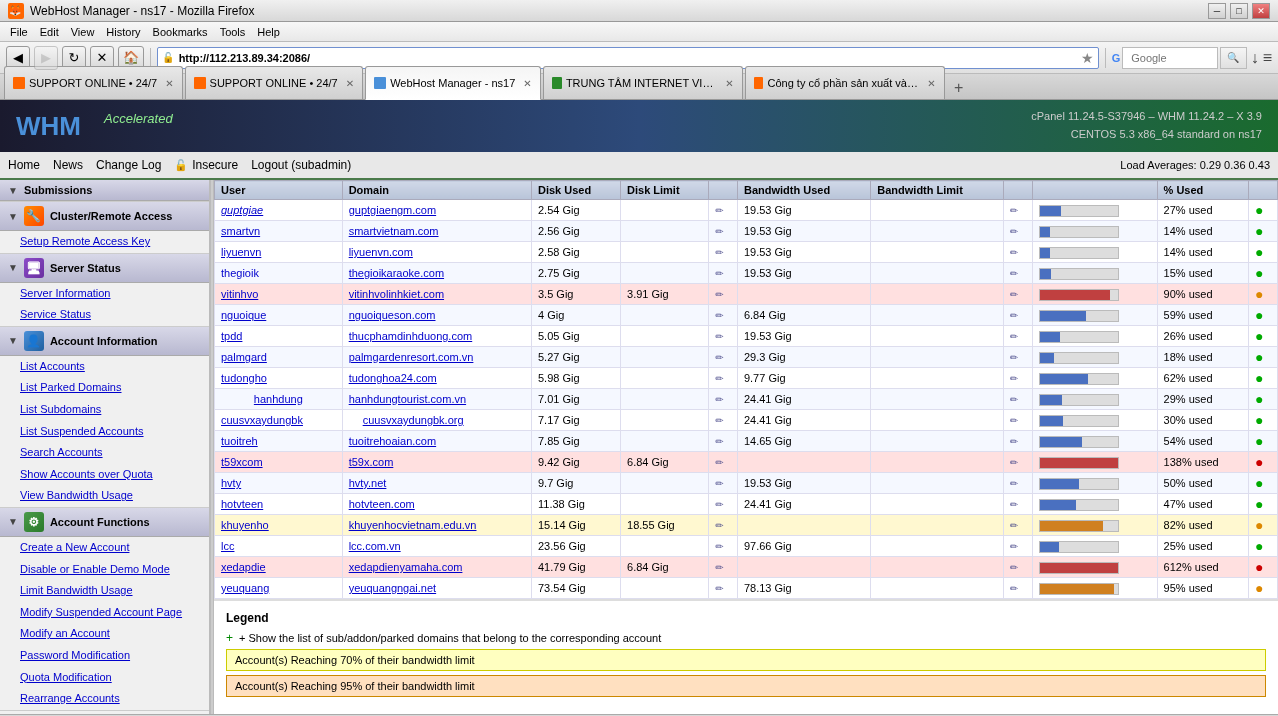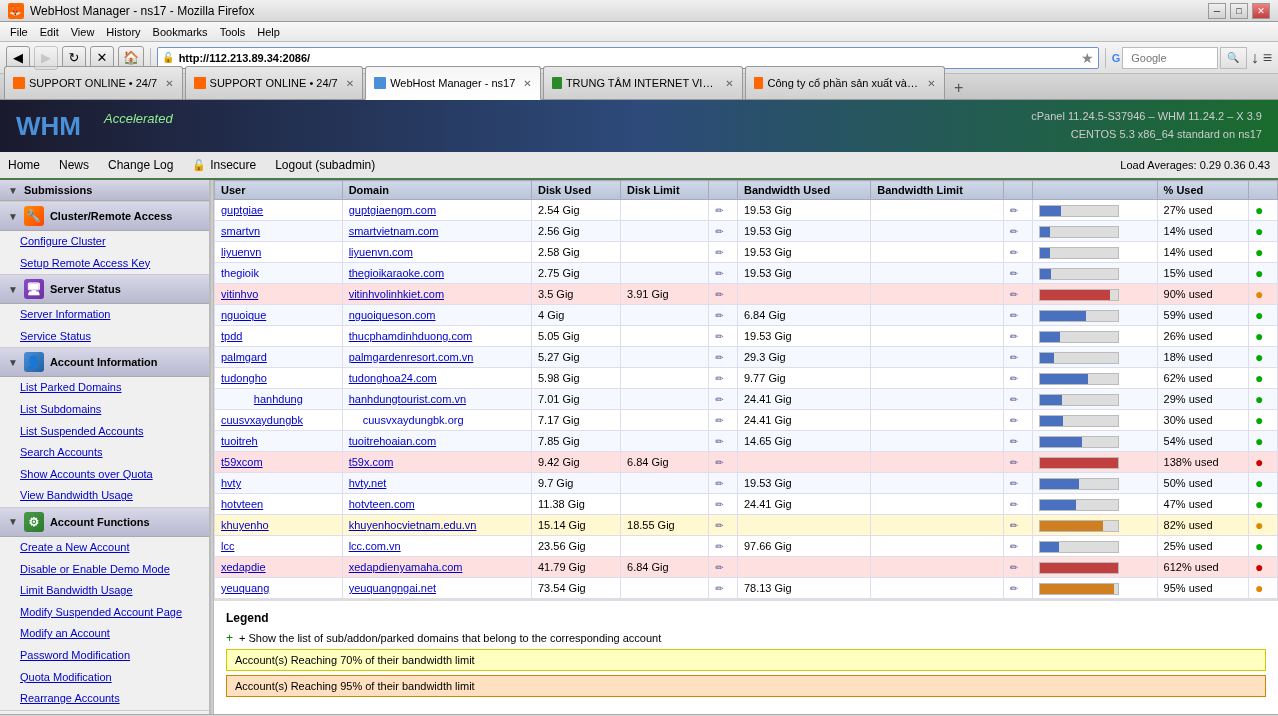--- a/index.html
+++ b/index.html
@@ -113,21 +113,21 @@
     
     .nav-bar {
       background: #e8e8e8;
       height: 28px;
       display: flex;
       align-items: center;
       padding: 0 8px;
       border-bottom: 2px solid #4a7a4a;
       justify-content: space-between;
     }
-    .nav-links { display: flex; gap: 19px; }
+    .nav-links { display: flex; gap: 13px; }
     .nav-link { font-size: 12px; color: #000; text-decoration: none; cursor: pointer; }
     .nav-link-insecure { display: flex; align-items: center; gap: 4px; }
     .nav-insecure-icon { color: #cc0000; font-size: 11px; }
 
     
     .main-area { display: flex; flex: 1; overflow: hidden; }
 
     
     .sidebar {
       width: 210px; min-width: 210px;
@@ -340,40 +340,40 @@
           <span>Submissions</span>
         </div>
       </div>
 
       <div class="sidebar-section">
         <div class="sidebar-section-header">
           <span class="sidebar-collapse">▼</span>
           <div class="sidebar-section-icon icon-orange">🔧</div>
           <span>Cluster/Remote Access</span>
         </div>
-        <div class="sidebar-item">Configure Cluster</div>
         <div class="sidebar-item">Setup Remote Access Key</div>
       </div>
 
       <div class="sidebar-section">
         <div class="sidebar-section-header">
           <span class="sidebar-collapse">▼</span>
           <div class="sidebar-section-icon icon-purple">🖥</div>
           <span>Server Status</span>
         </div>
         <div class="sidebar-item">Server Information</div>
         <div class="sidebar-item">Service Status</div>
       </div>
 
       <div class="sidebar-section">
         <div class="sidebar-section-header">
           <span class="sidebar-collapse">▼</span>
           <div class="sidebar-section-icon icon-blue">👤</div>
           <span>Account Information</span>
         </div>
+        <div class="sidebar-item">List Accounts</div>
         <div class="sidebar-item">List Parked Domains</div>
         <div class="sidebar-item">List Subdomains</div>
         <div class="sidebar-item">List Suspended Accounts</div>
         <div class="sidebar-item">Search Accounts</div>
         <div class="sidebar-item">Show Accounts over Quota</div>
         <div class="sidebar-item">View Bandwidth Usage</div>
       </div>
 
       <div class="sidebar-section">
         <div class="sidebar-section-header">
@@ -408,21 +408,21 @@
             <th>Bandwidth Used</th>
             <th>Bandwidth Limit</th>
             <th></th>
             <th></th>
             <th>% Used</th>
             <th></th>
           </tr>
         </thead>
         <tbody id="accounts-tbody">
         <tr>
-      <td style="color:#00c;text-decoration:underline;cursor:pointer;">guptgiae</td>
+      <td style="color:#00c;text-decoration:underline;cursor:pointer;font-style:italic;">guptgiae</td>
       <td style="color:#00c;text-decoration:underline;cursor:pointer;">guptgiaengm.com</td>
       <td>2.54 Gig</td>
       <td></td>
       <td><span class="edit-icon">✏</span></td>
       <td>19.53 Gig</td>
       <td></td>
       <td><span class="edit-icon">✏</span></td>
       <td>
         <div class="usage-bar-container">
           <div class="usage-bar bar-blue" style="width:27%;"></div>
@@ -579,21 +579,21 @@
       <td>
         <div class="usage-bar-container">
           <div class="usage-bar bar-blue" style="width:29%;"></div>
         </div>
       </td>
       <td><span class="pct-used">29% used</span></td>
       <td><span class="status-ok">●</span></td>
     </tr>
             <tr>
       <td style="color:#00c;text-decoration:underline;cursor:pointer;">cuusvxaydungbk</td>
-      <td style="color:#00c;cursor:pointer;padding-left:20px;">cuusvxaydungbk.org</td>
+      <td style="color:#00c;text-decoration:underline;cursor:pointer;padding-left:20px;">cuusvxaydungbk.org</td>
       <td>7.17 Gig</td>
       <td></td>
       <td><span class="edit-icon">✏</span></td>
       <td>24.41 Gig</td>
       <td></td>
       <td><span class="edit-icon">✏</span></td>
       <td>
         <div class="usage-bar-container">
           <div class="usage-bar bar-blue" style="width:30%;"></div>
         </div>

